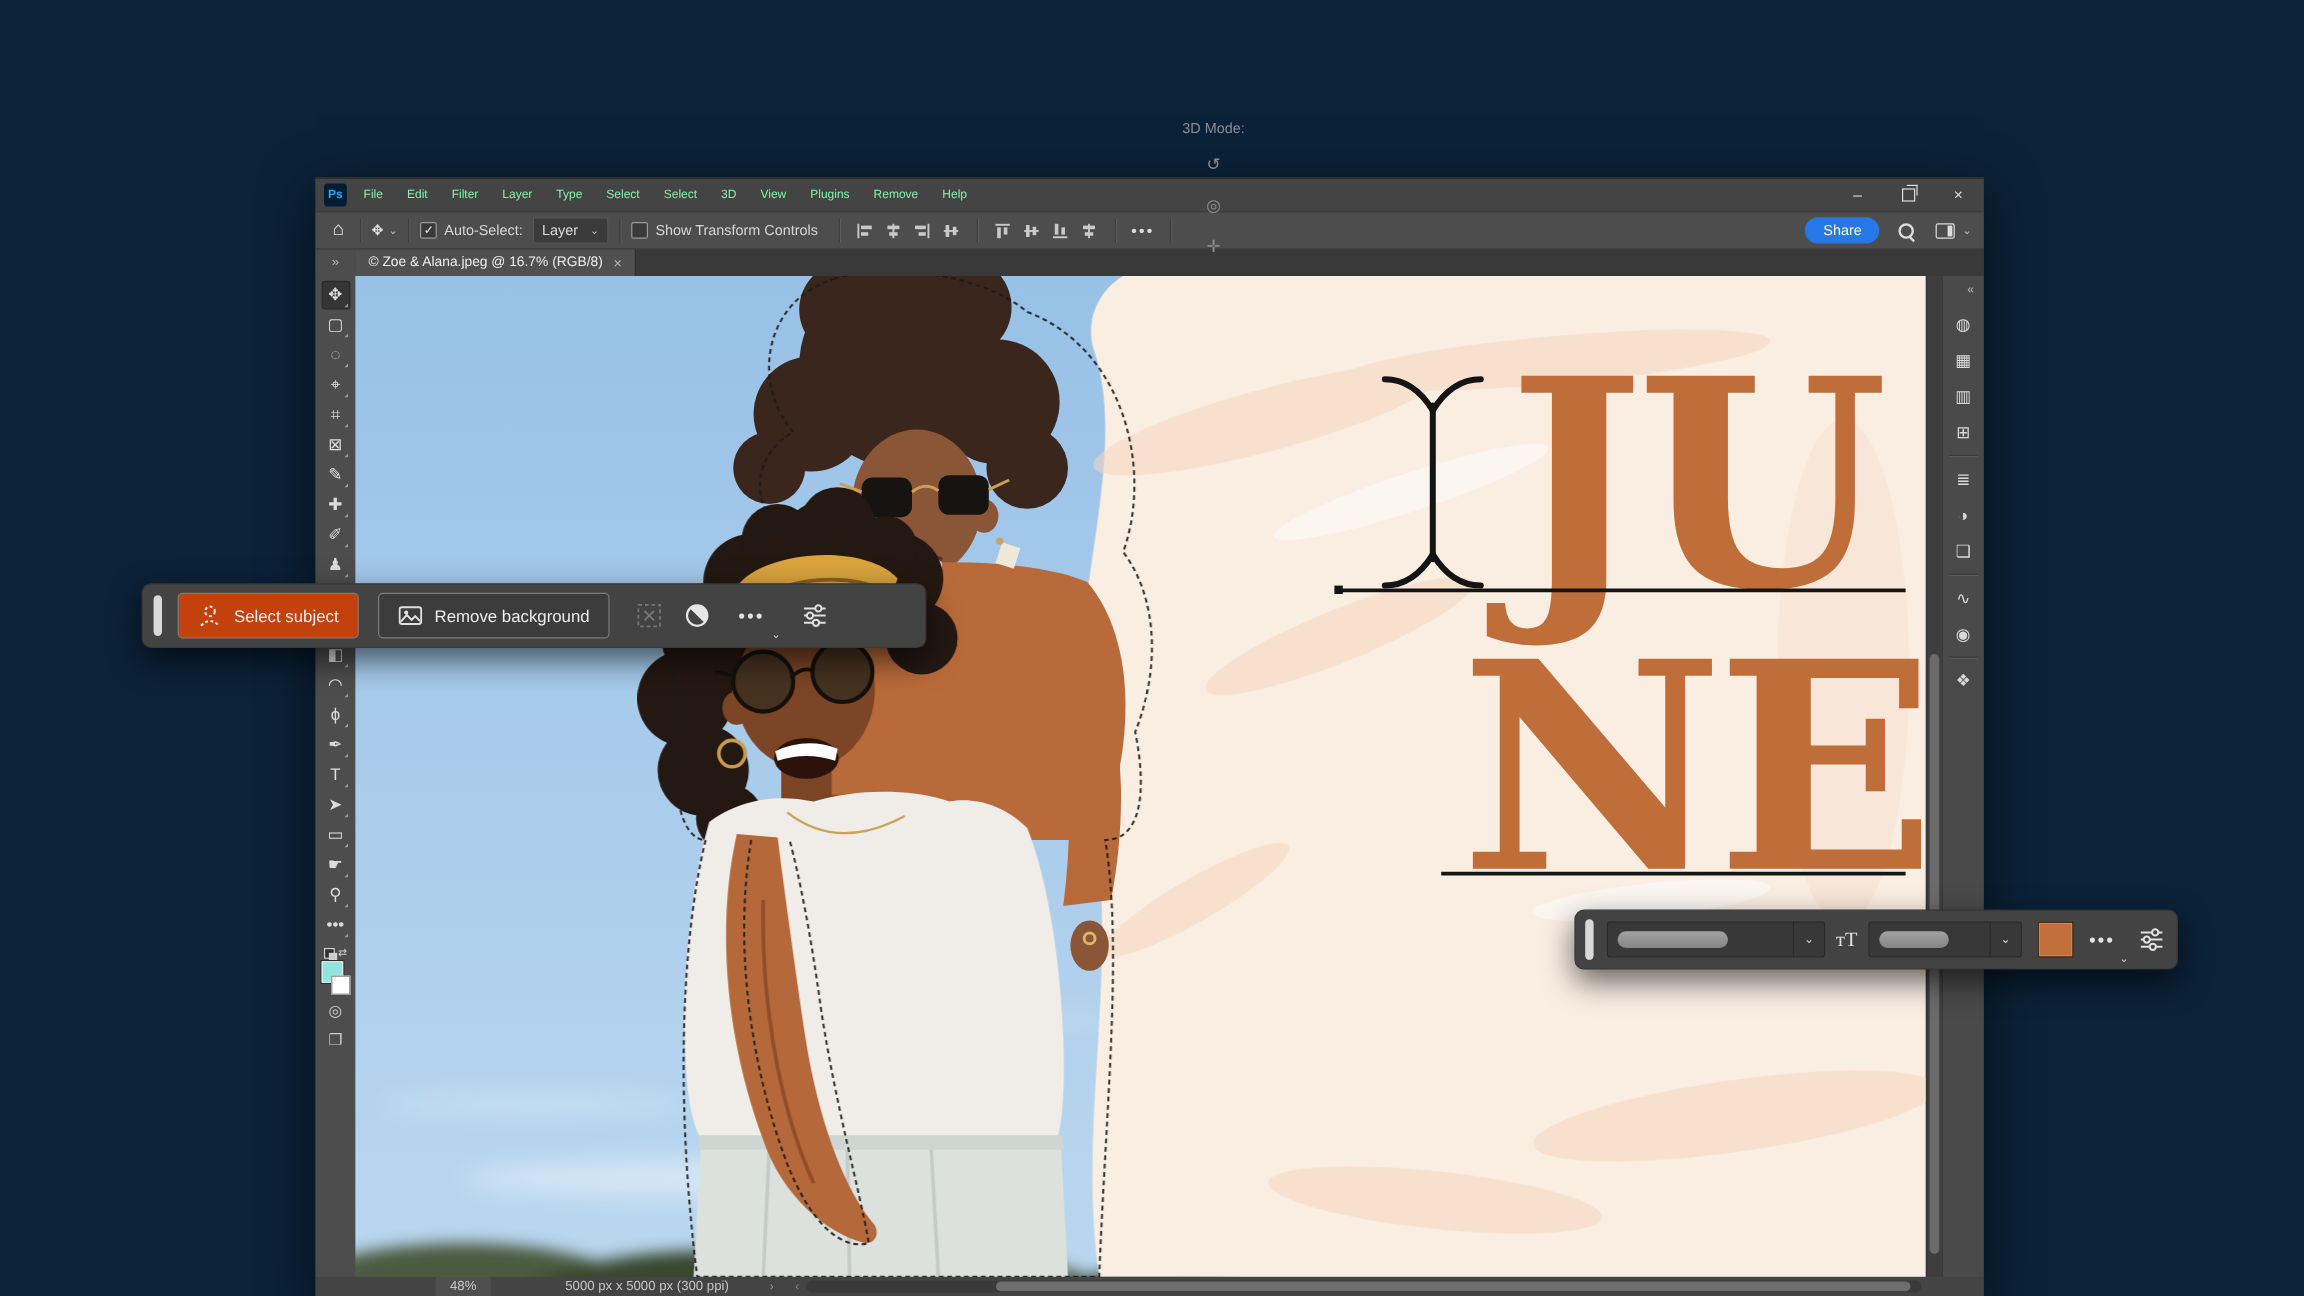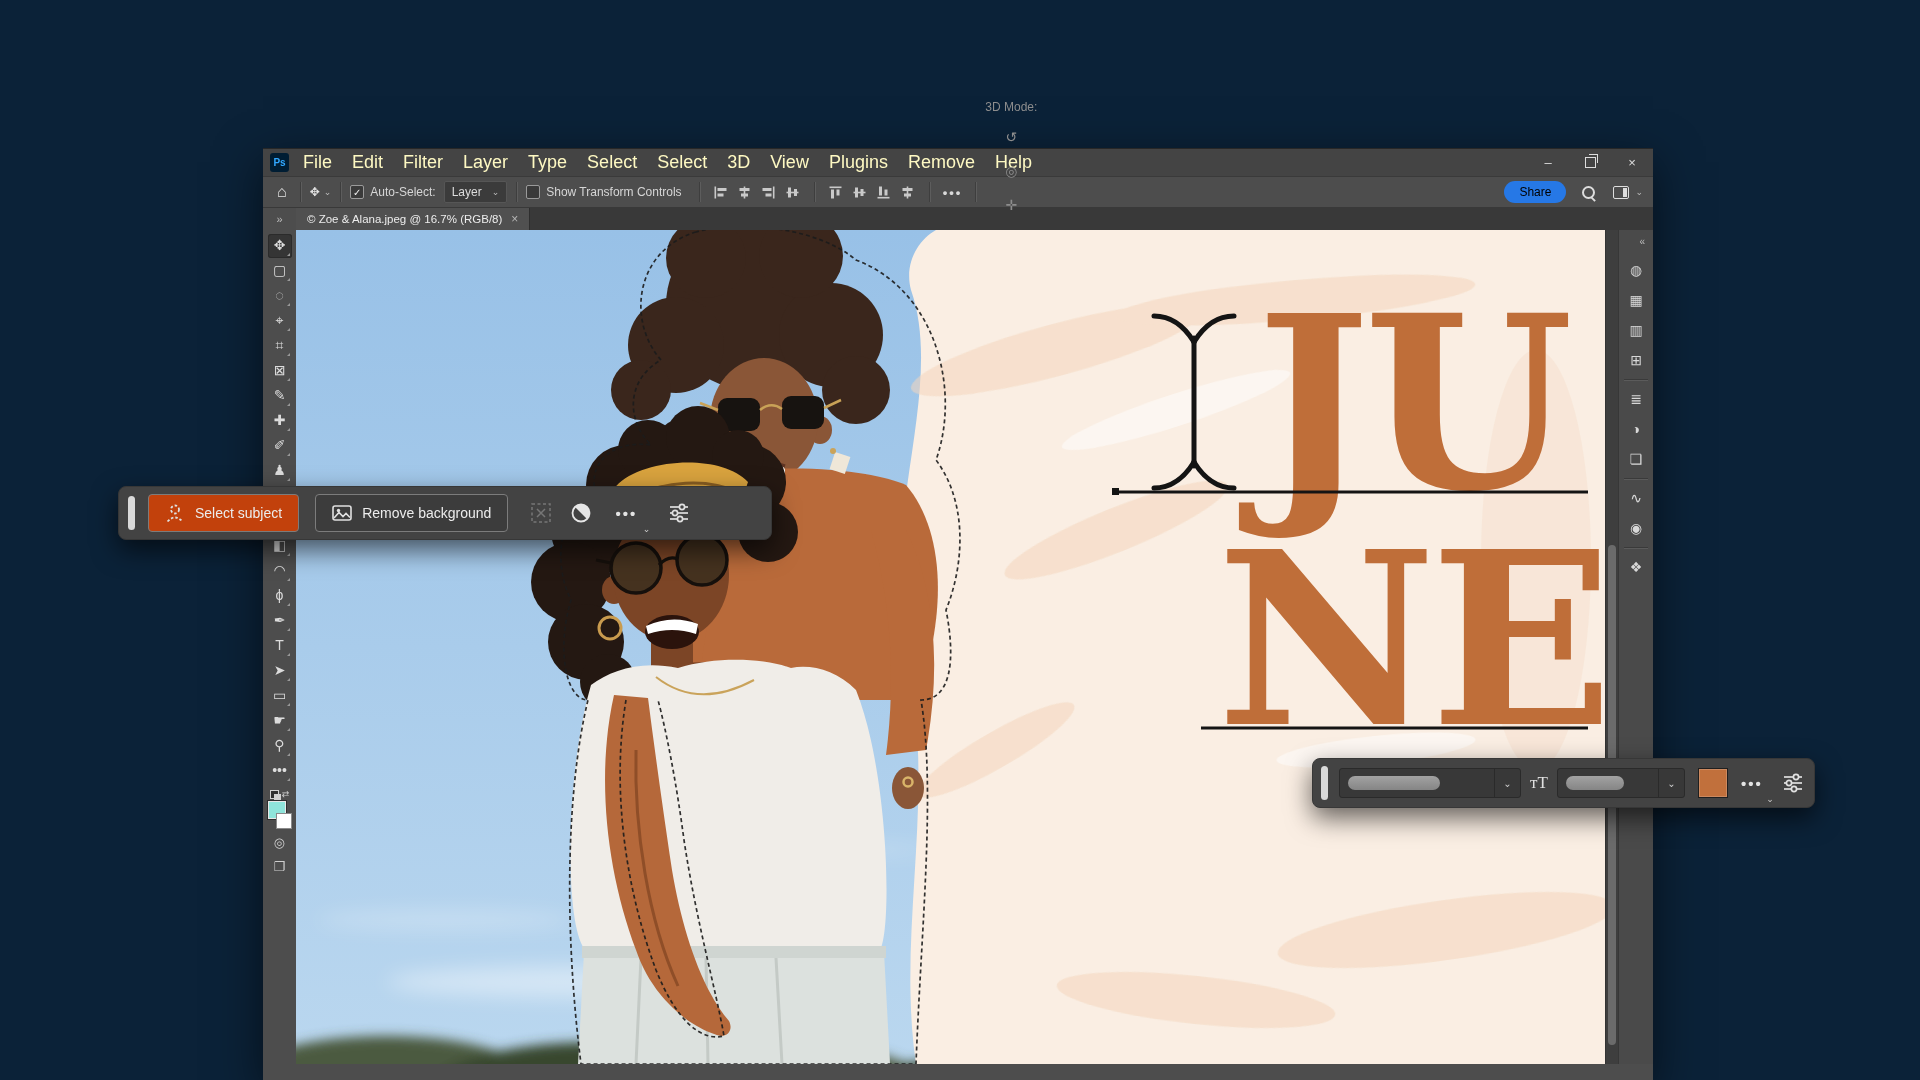--- a/index.html
+++ b/index.html
@@ -9,21 +9,21 @@
   .headline{position:absolute;top:26px;left:0;width:100%;text-align:center;margin:0;
             font-size:45px;font-weight:bold;letter-spacing:-.5px;color:#2E9BF0;}
   
   .ps-window{position:absolute;left:263px;top:148px;width:1390px;height:932px;background:#4d4d4d;
              box-shadow:0 14px 44px rgba(0,0,0,.55);z-index:2;}
   
   .titlebar{height:28px;background:#444;border-top:1px solid #272727;display:flex;align-items:center;box-sizing:border-box;}
   .ps-badge{width:19px;height:19px;margin:0 14px 0 7px;background:#001D33;color:#31A8FF;border-radius:3px;
             font-size:10px;font-weight:bold;display:flex;align-items:center;justify-content:center;}
   .menus{display:flex;align-items:center;}
-  .menu-item{color:#fef9c3;font-size:18px;margin-right:20px;cursor:default;}
+  .menu-item{color:#86efac;font-size:10px;margin-right:20px;cursor:default;}
   .win-controls{margin-left:auto;display:flex;align-items:center;height:100%;}
   .win-btn{width:42px;height:100%;display:flex;align-items:center;justify-content:center;color:#DDD;font-size:13px;}
   .restore-shape{width:9px;height:9px;border:1.5px solid #ddd;position:relative;}
   .restore-shape::before{content:"";position:absolute;top:-4px;left:3px;width:8px;height:8px;
                          border:1.5px solid #ddd;border-bottom:none;border-left:none;}
   
   .optionsbar{height:32px;background:#4d4d4d;border-top:1px solid #3a3a3a;border-bottom:1px solid #393939;
               display:flex;align-items:center;box-sizing:border-box;color:#D6D6D6;font-size:12px;padding:0 10px;}
   .osep{width:1px;height:20px;background:#3e3e3e;box-shadow:1px 0 0 #5d5d5d;margin:0 9px;}
   .home-icon{font-size:16px;color:#e2e2e2;margin:0 4px;}
@@ -33,21 +33,21 @@
             display:flex;align-items:center;justify-content:center;font-size:10px;color:#eee;margin-right:6px;}
   .opt-label{margin-right:8px;white-space:nowrap;}
   .dropdown{height:20px;background:#3b3b3b;border:1px solid #565656;border-radius:2px;display:flex;
             align-items:center;gap:10px;padding:0 7px;color:#dcdcdc;}
   .aicon{display:flex;align-items:center;justify-content:center;width:24px;height:22px;}
   .aicon svg{fill:#c9c9c9;}
   .more-dots{letter-spacing:2px;color:#d9d9d9;font-size:13px;font-weight:bold;margin:0 4px;}
   .mode3d{display:flex;align-items:center;gap:12px;color:#8d8d8d;flex-direction:column;}
   .mode3d .ricon{color:#8d8d8d;font-size:14px;margin:0;}
   .grow{flex:1;}
-  .share-btn{height:22px;padding:0 15px;border-radius:11px;background:#2678E6;color:#000000;font-size:12px;
+  .share-btn{height:22px;padding:0 15px;border-radius:11px;background:#2678E6;color:#fef9c3;font-size:12px;
              display:flex;align-items:center;margin-right:16px;}
   .search-shape{width:9px;height:9px;border:2px solid #ddd;border-radius:50%;position:relative;margin-right:18px;}
   .search-shape::after{content:"";position:absolute;width:2px;height:6px;background:#ddd;
                        left:8px;top:8px;transform:rotate(-45deg);}
   .workspace-shape{width:14px;height:11px;border:1.5px solid #ddd;border-radius:2px;position:relative;margin-right:6px;}
   .workspace-shape::after{content:"";position:absolute;right:1px;top:1px;bottom:1px;width:4px;background:#ddd;}
   
   .tabstrip{height:22px;background:#393939;display:flex;align-items:stretch;}
   .toolbar-collapse{width:33px;background:#4d4d4d;color:#bdbdbd;font-size:11px;display:flex;
                     align-items:center;justify-content:center;}
@@ -487,20 +487,29 @@
             <div class="ricon">❏</div>
             <div class="ricon sep"></div>
             <div class="ricon">∿</div>
             <div class="ricon">◉</div>
             <div class="ricon sep"></div>
             <div class="ricon">❖</div>
           </div>
       </div>
     </div>
 
+    <div class="statusbar">
+      <span class="zoom-cell">48%</span>
+      <span class="doc-info">5000 px x 5000 px (300 ppi)</span>
+      <span class="status-chev">›</span>
+      <span class="hscroll-left">‹</span>
+      <span class="hscroll">
+        <span class="hthumb"></span>
+      </span>
+    </div>
   </div>
 
   <div class="taskbar tb-select">
     <span class="grip"></span>
     <button class="tb-btn" style="background:#c2410c">
       <svg width="20" height="20" fill="none" stroke="#e0e0e0" stroke-width="1.8" stroke-dasharray="2.5 2">
         <circle cx="10" cy="6.5" r="4"></circle>
           <path d="M2.5,18.5 Q10,10.5 17.5,18.5"></path>
       </svg>
       <span>Select subject</span>

